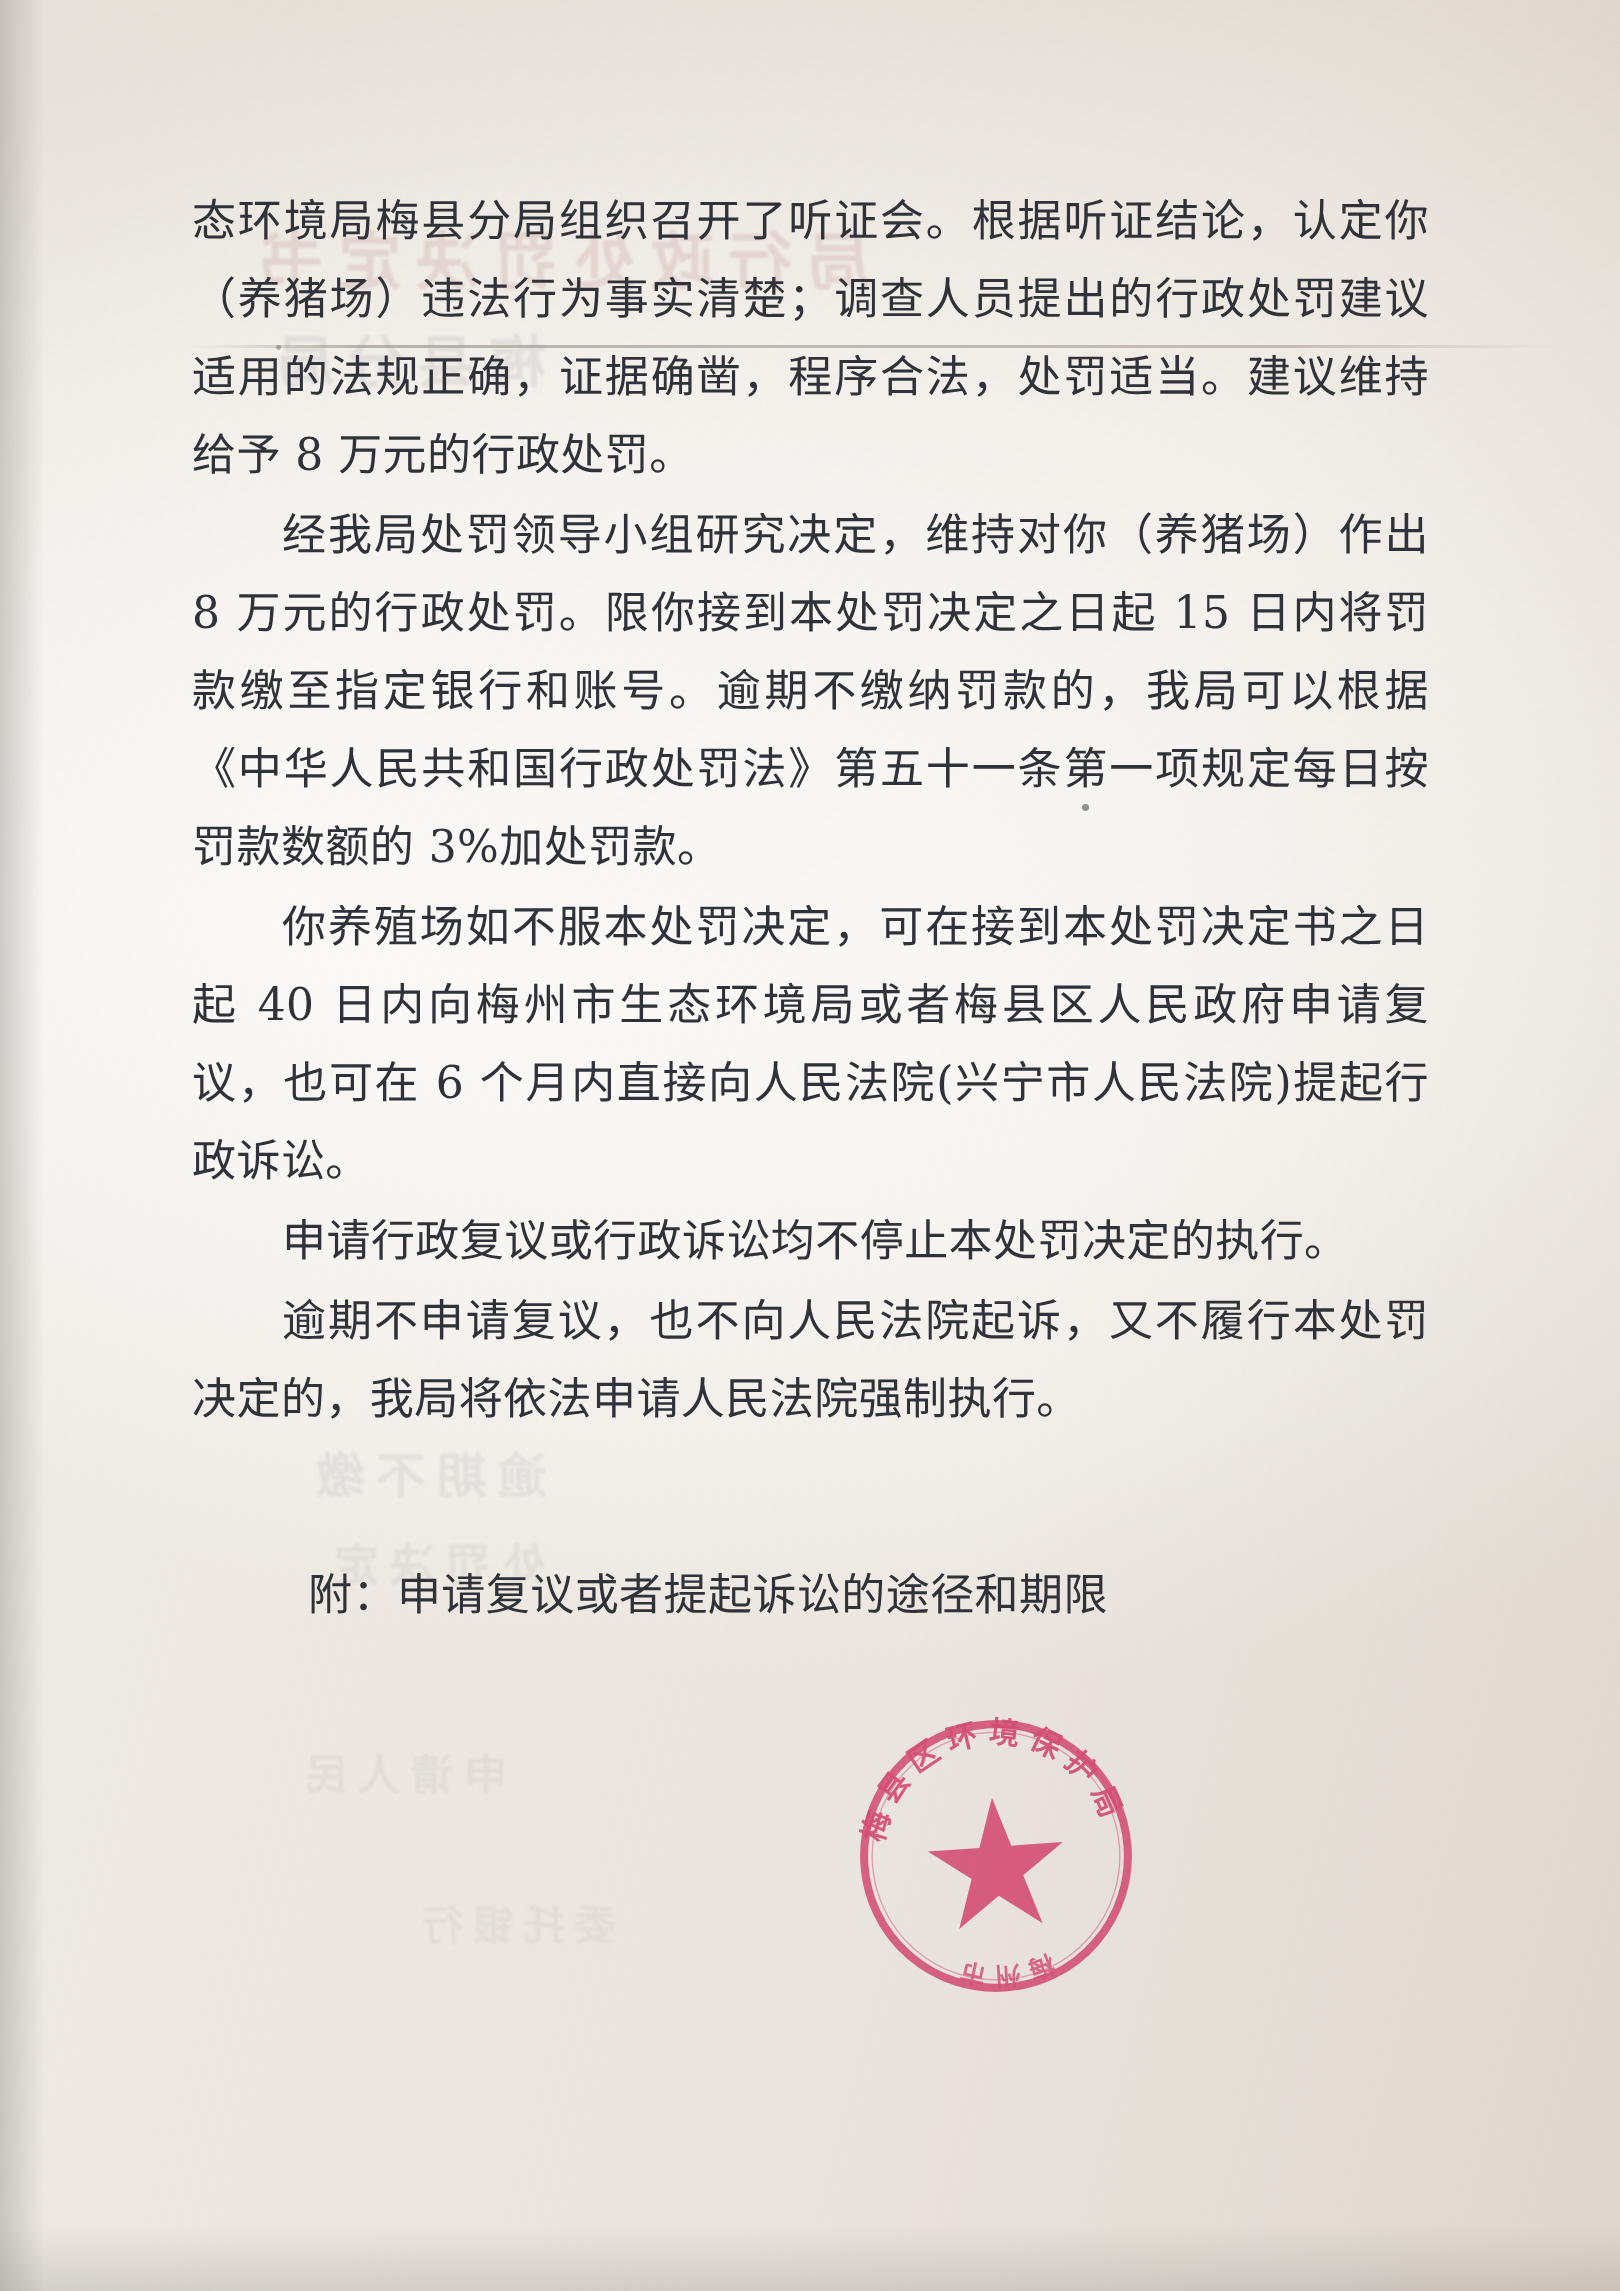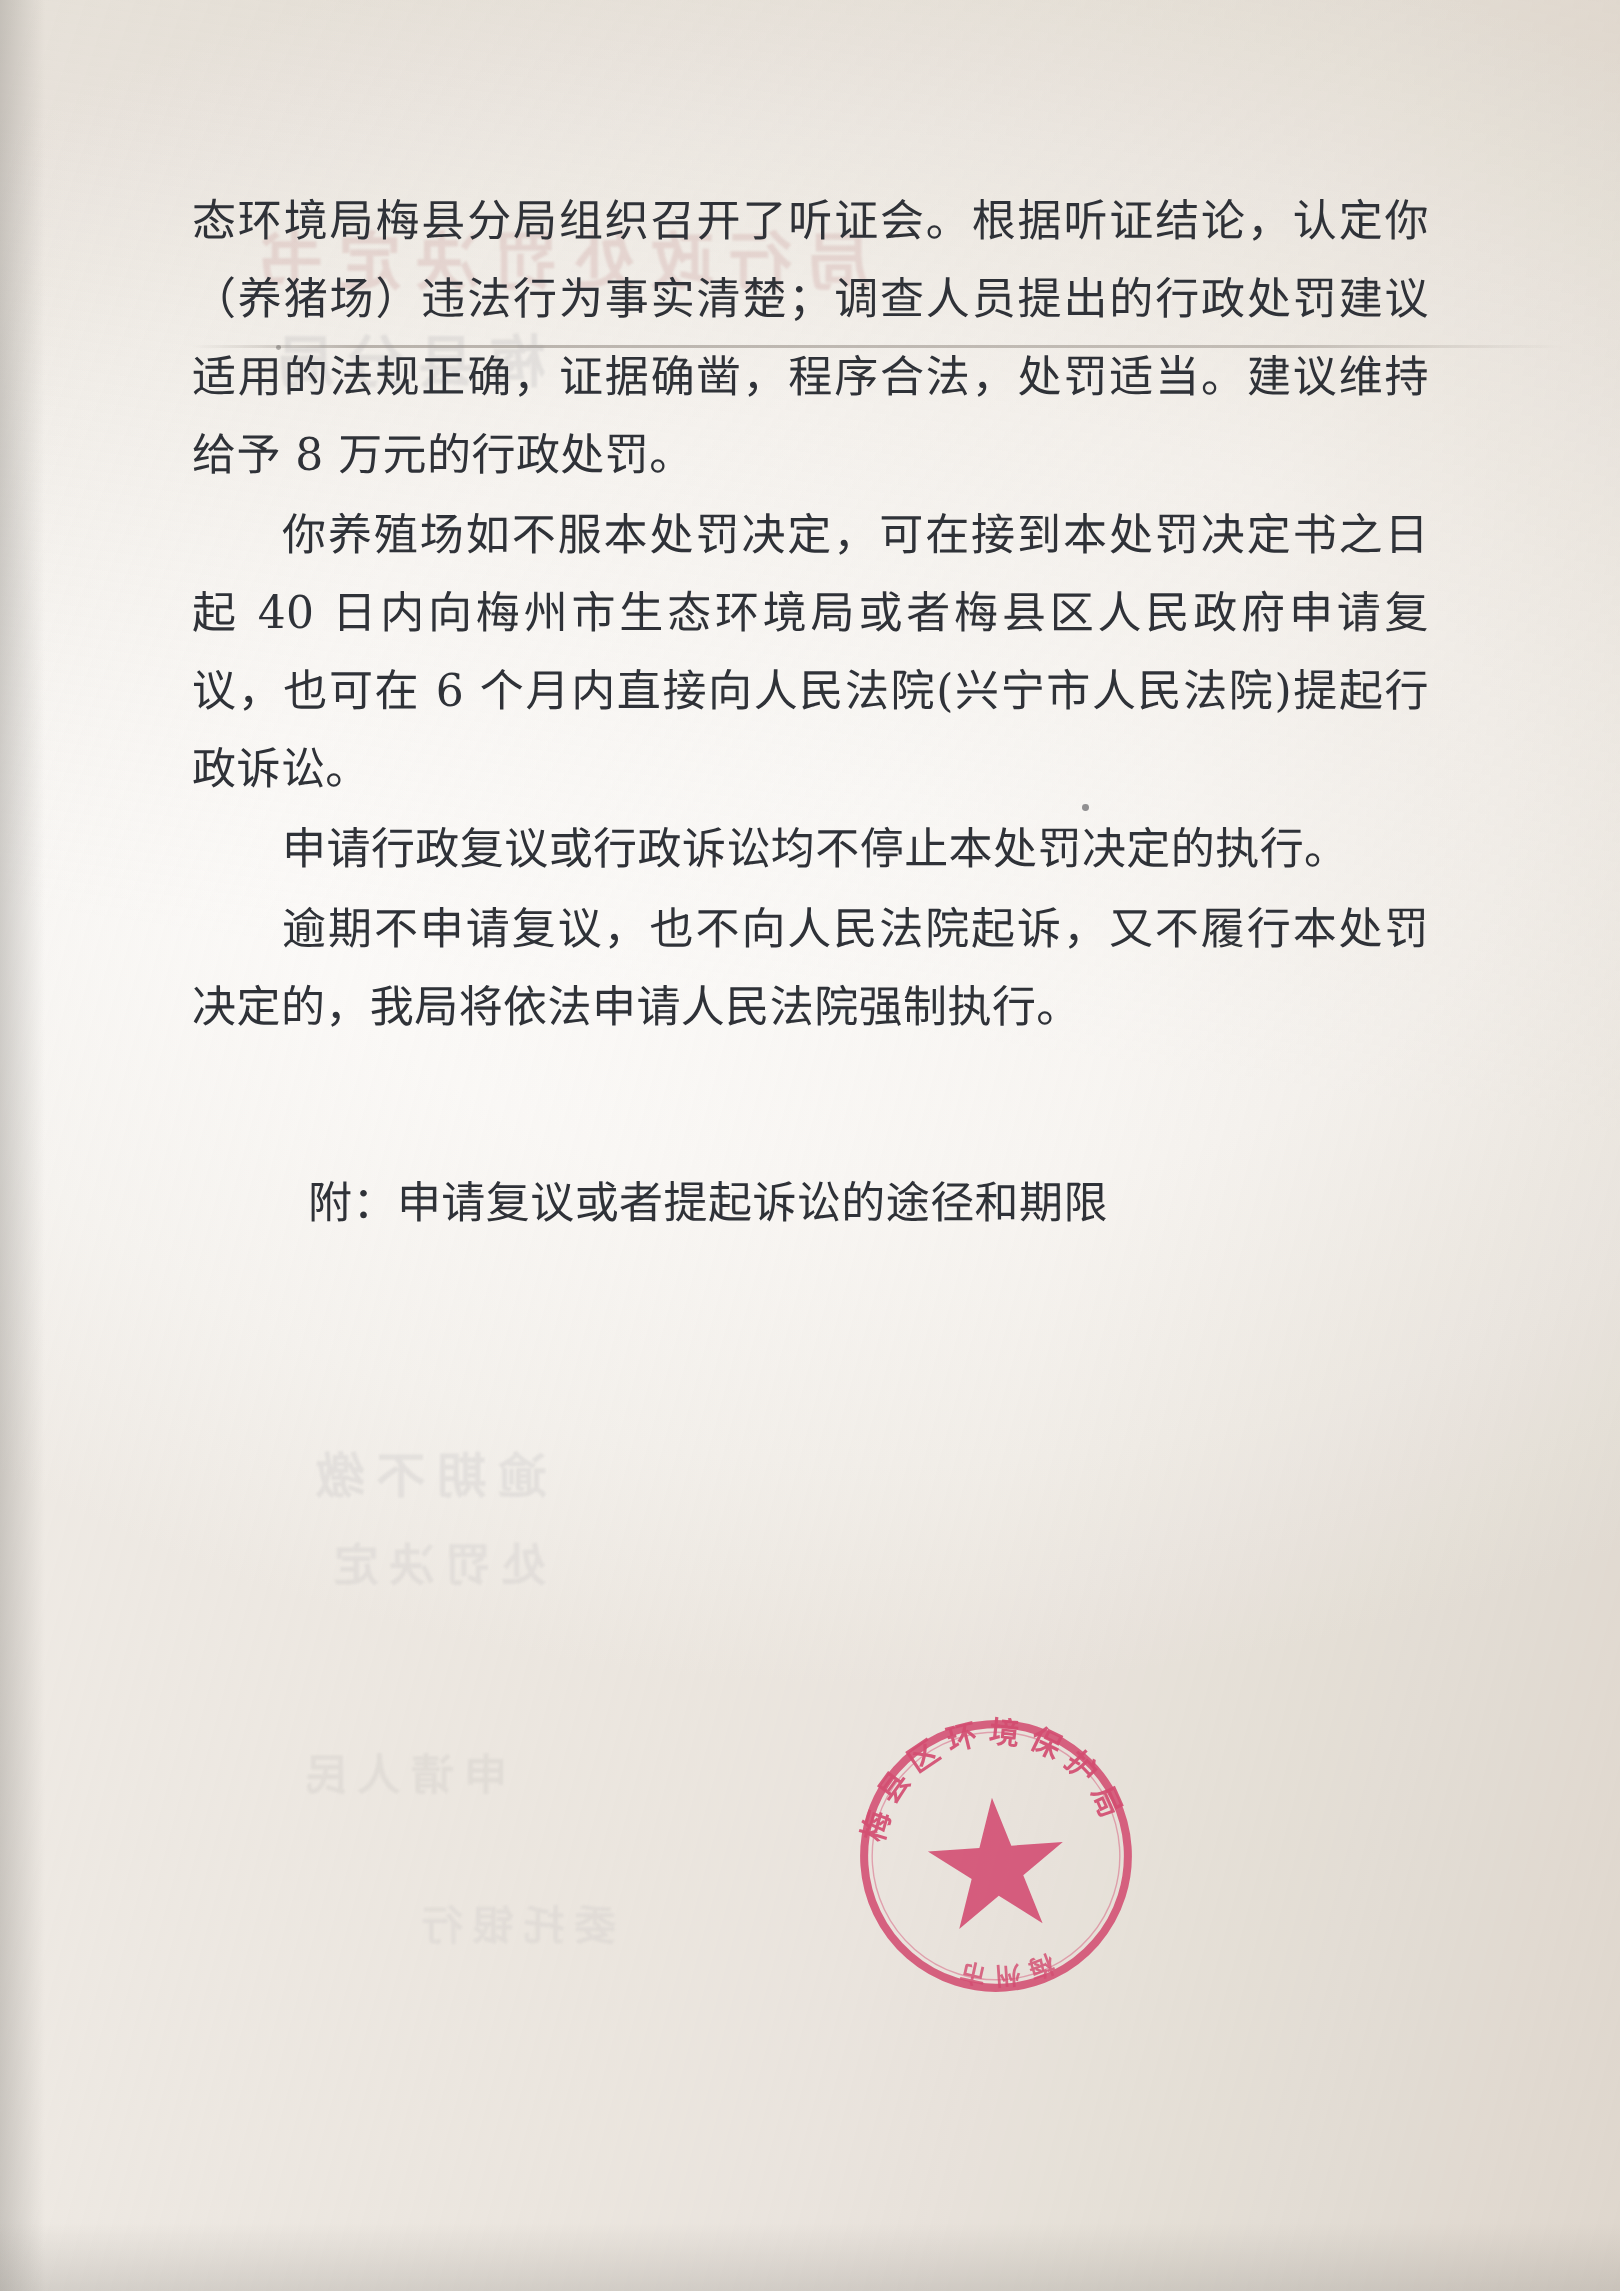--- a/index.html
+++ b/index.html
@@ -152,20 +152,21 @@
   <div class="bleed b2">梅县分局</div>
   <div class="bleed b3">逾期不缴</div>
   <div class="bleed b4">处罚决定</div>
   <div class="bleed b5">申请人民</div>
   <div class="bleed b6">委托银行</div>
 
   <div class="body-text">
 
     <p class="para">态环境局梅县分局组织召开了听证会。根据听证结论，认定你（养猪场）违法行为事实清楚；调查人员提出的行政处罚建议适用的法规正确，证据确凿，程序合法，处罚适当。建议维持给予 8 万元的行政处罚。</p>
 
+    <p class="para indent">经我局处罚领导小组研究决定，维持对你（养猪场）作出 8 万元的行政处罚。限你接到本处罚决定之日起 15 日内将罚款缴至指定银行和账号。逾期不缴纳罚款的，我局可以根据《中华人民共和国行政处罚法》第五十一条第一项规定每日按罚款数额的 3%加处罚款。</p>
 
 
     <p class="para indent">你养殖场如不服本处罚决定，可在接到本处罚决定书之日起 40 日内向梅州市生态环境局或者梅县区人民政府申请复议，也可在 6 个月内直接向人民法院(兴宁市人民法院)提起行政诉讼。</p>
 
     <p class="para indent">申请行政复议或行政诉讼均不停止本处罚决定的执行。</p>
 
     <p class="para indent">逾期不申请复议，也不向人民法院起诉，又不履行本处罚决定的，我局将依法申请人民法院强制执行。</p>
 
     <div class="spacer-gap"></div>
 

